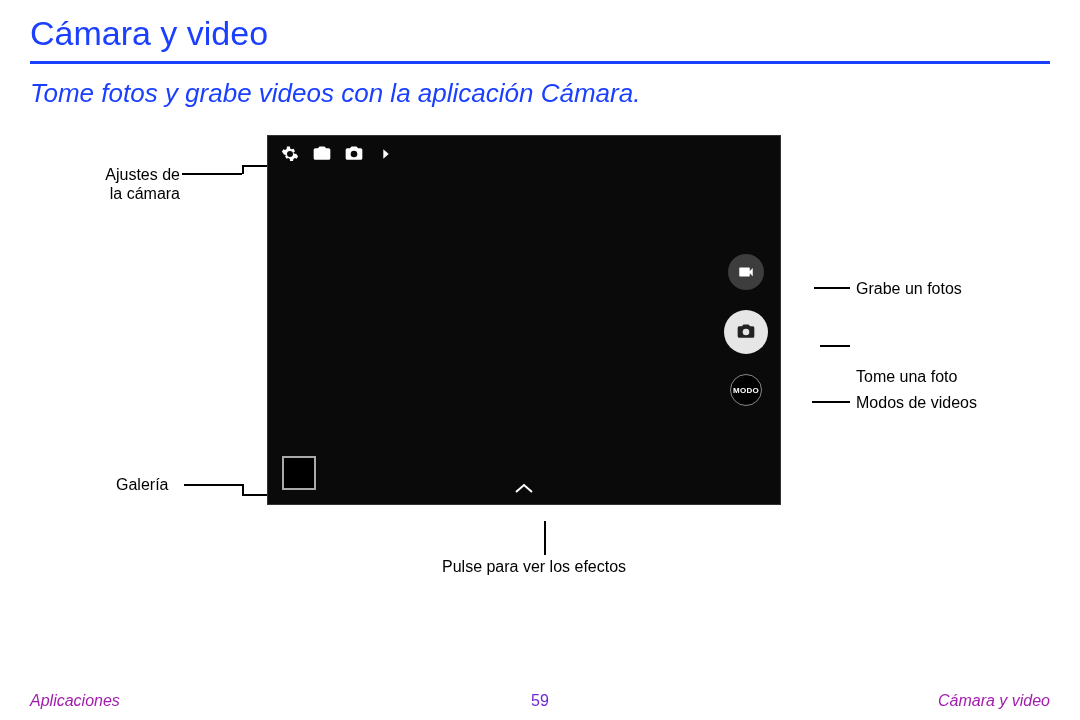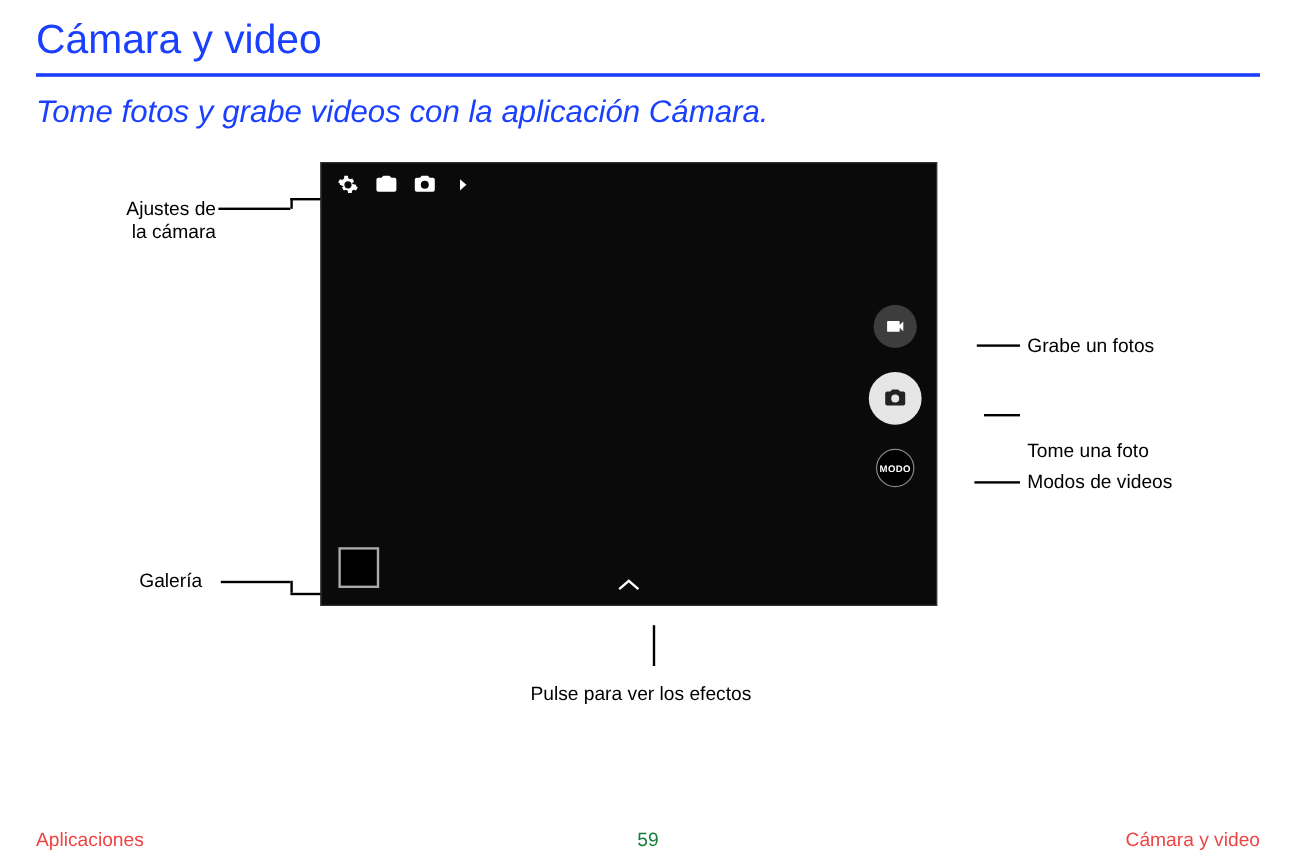--- a/index.html
+++ b/index.html
@@ -19,22 +19,22 @@
   .right-controls { position: absolute; right: 12px; top: 118px; display: flex; flex-direction: column; gap: 20px; align-items: center; }
   .circle { width: 36px; height: 36px; border-radius: 50%; background: #3d3d3d; display: flex; align-items: center; justify-content: center; }
   .circle.light { background: #e6e6e6; width: 44px; height: 44px; }
   .circle.dark-outline { background: #000; border: 1px solid #888; width: 32px; height: 32px; font-size: 8px; color: #fff; font-weight: bold; letter-spacing: .3px; }
   .gallery-thumb { position: absolute; left: 14px; bottom: 14px; width: 34px; height: 34px; border: 2px solid #aaa; background: #000; }
   .chevron-up { position: absolute; left: 50%; bottom: 6px; transform: translateX(-50%); }
   .chevron-up svg { stroke: #fff; fill: none; }
   .callout-label { position: absolute; font-size: 16px; color: #000; line-height: 1.2; }
   .callout-line { position: absolute; background: #000; }
   .footer { position: absolute; left: 30px; right: 30px; bottom: 10px; display: flex; justify-content: space-between; align-items: center; font-size: 16px; }
-  .footer .left, .footer .right { color: #ef4444; }
-  .footer .center { color: #15803d; position: absolute; left: 50%; transform: translateX(-50%); }
+  .footer .left, .footer .right { color: #a21caf; font-style: italic; }
+  .footer .center { color: #6d28d9; position: absolute; left: 50%; transform: translateX(-50%); }
 </style>
 </head>
 <body>
 
 <div class="page">
 
   <div class="title">Cámara y video</div>
   <hr class="rule">
   <div class="subtitle">Tome fotos y grabe videos con la aplicación Cámara.</div>
 
@@ -45,21 +45,21 @@
     <div class="callout-line" style="left:152px; top:38px; width:60px; height:1.5px;"></div>
     <div class="callout-line" style="left:212px; top:30px; width:1.5px; height:9px;"></div>
     <div class="callout-line" style="left:212px; top:30px; width:45px; height:1.5px;"></div>
 
     <div class="callout-label" style="left:86px; top:340px;">Galería</div>
     <div class="callout-line" style="left:154px; top:349px; width:58px; height:1.5px;"></div>
     <div class="callout-line" style="left:212px; top:349px; width:1.5px; height:10px;"></div>
     <div class="callout-line" style="left:212px; top:359px; width:45px; height:1.5px;"></div>
 
     <div class="callout-line" style="left:514px; top:386px; width:1.5px; height:34px;"></div>
-    <div class="callout-label" style="left:412px; top:422px;margin-top:12px;">Pulse para ver los efectos</div>
+    <div class="callout-label" style="left:412px; top:422px;">Pulse para ver los efectos</div>
 
     <div class="callout-line" style="left:784px; top:152px; width:36px; height:1.5px;"></div>
     <div class="callout-label" style="left:826px; top:144px;">Grabe un fotos</div>
 
     <div class="callout-line" style="left:790px; top:210px; width:30px; height:1.5px;"></div>
     <div class="callout-label" style="left:826px; top:210px;margin-top:22px;">Tome una foto</div>
 
     <div class="callout-line" style="left:782px; top:266px; width:38px; height:1.5px;"></div>
     <div class="callout-label" style="left:826px; top:258px;">Modos de videos</div>
 

